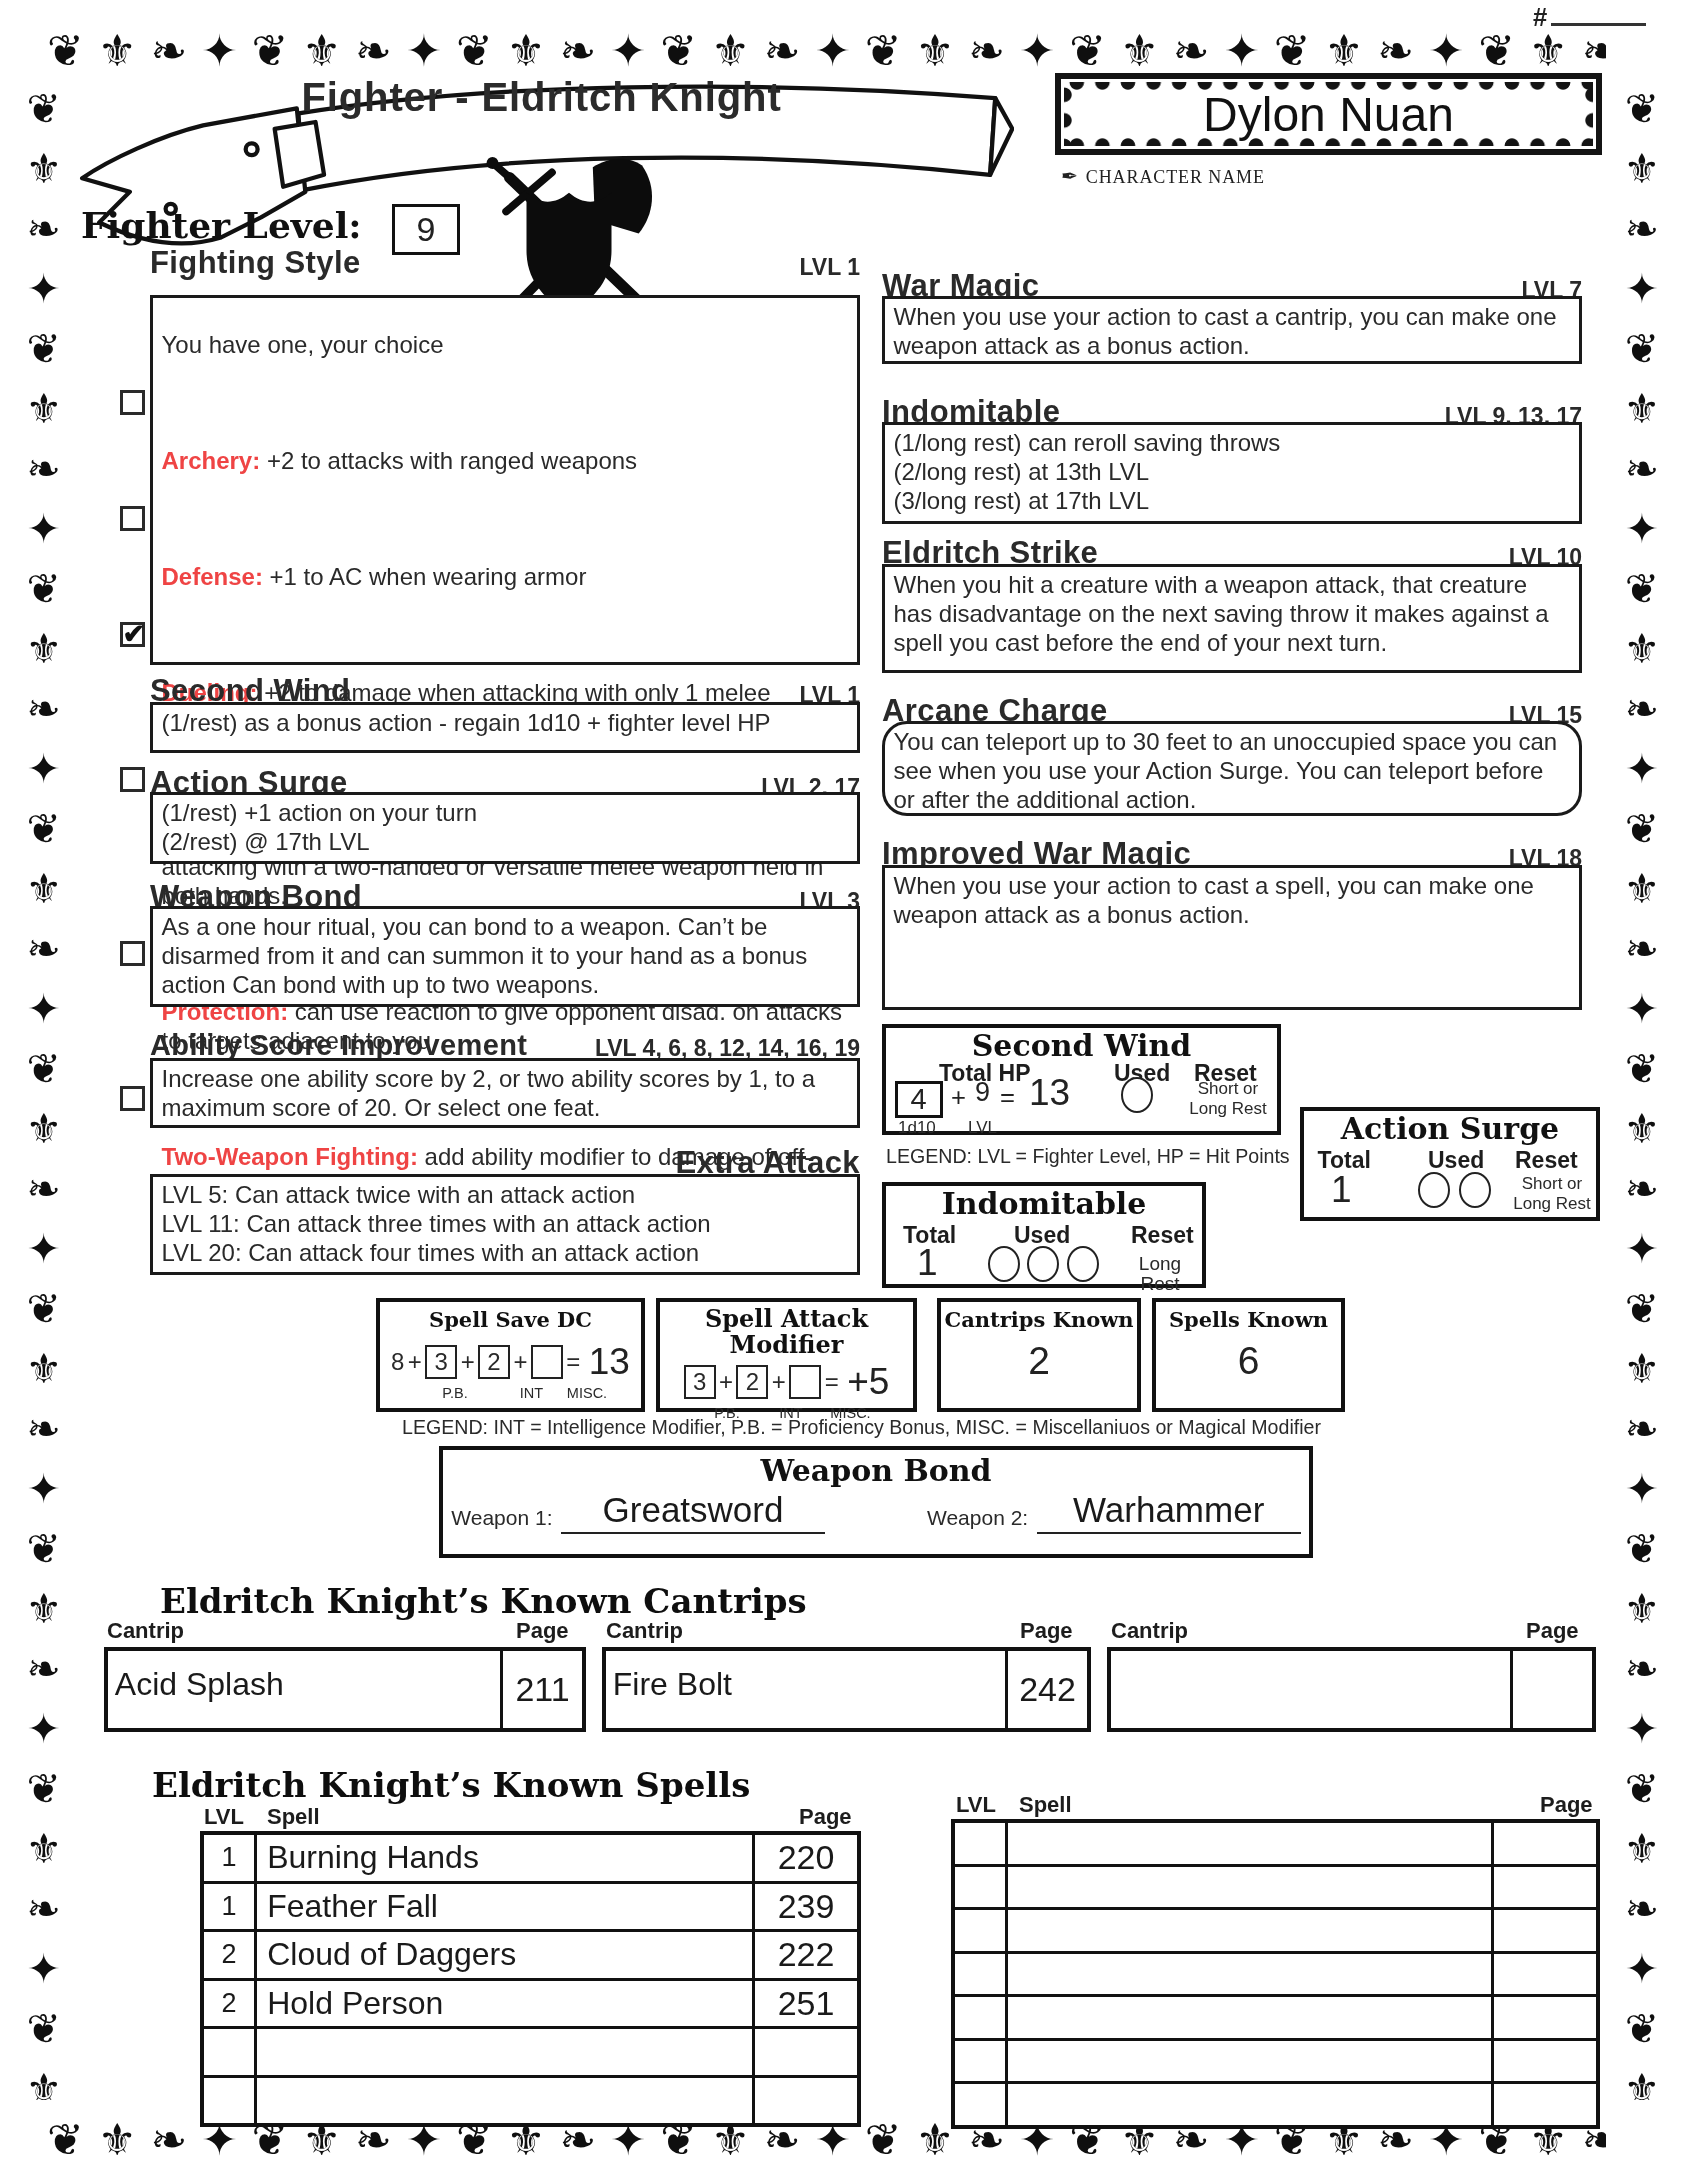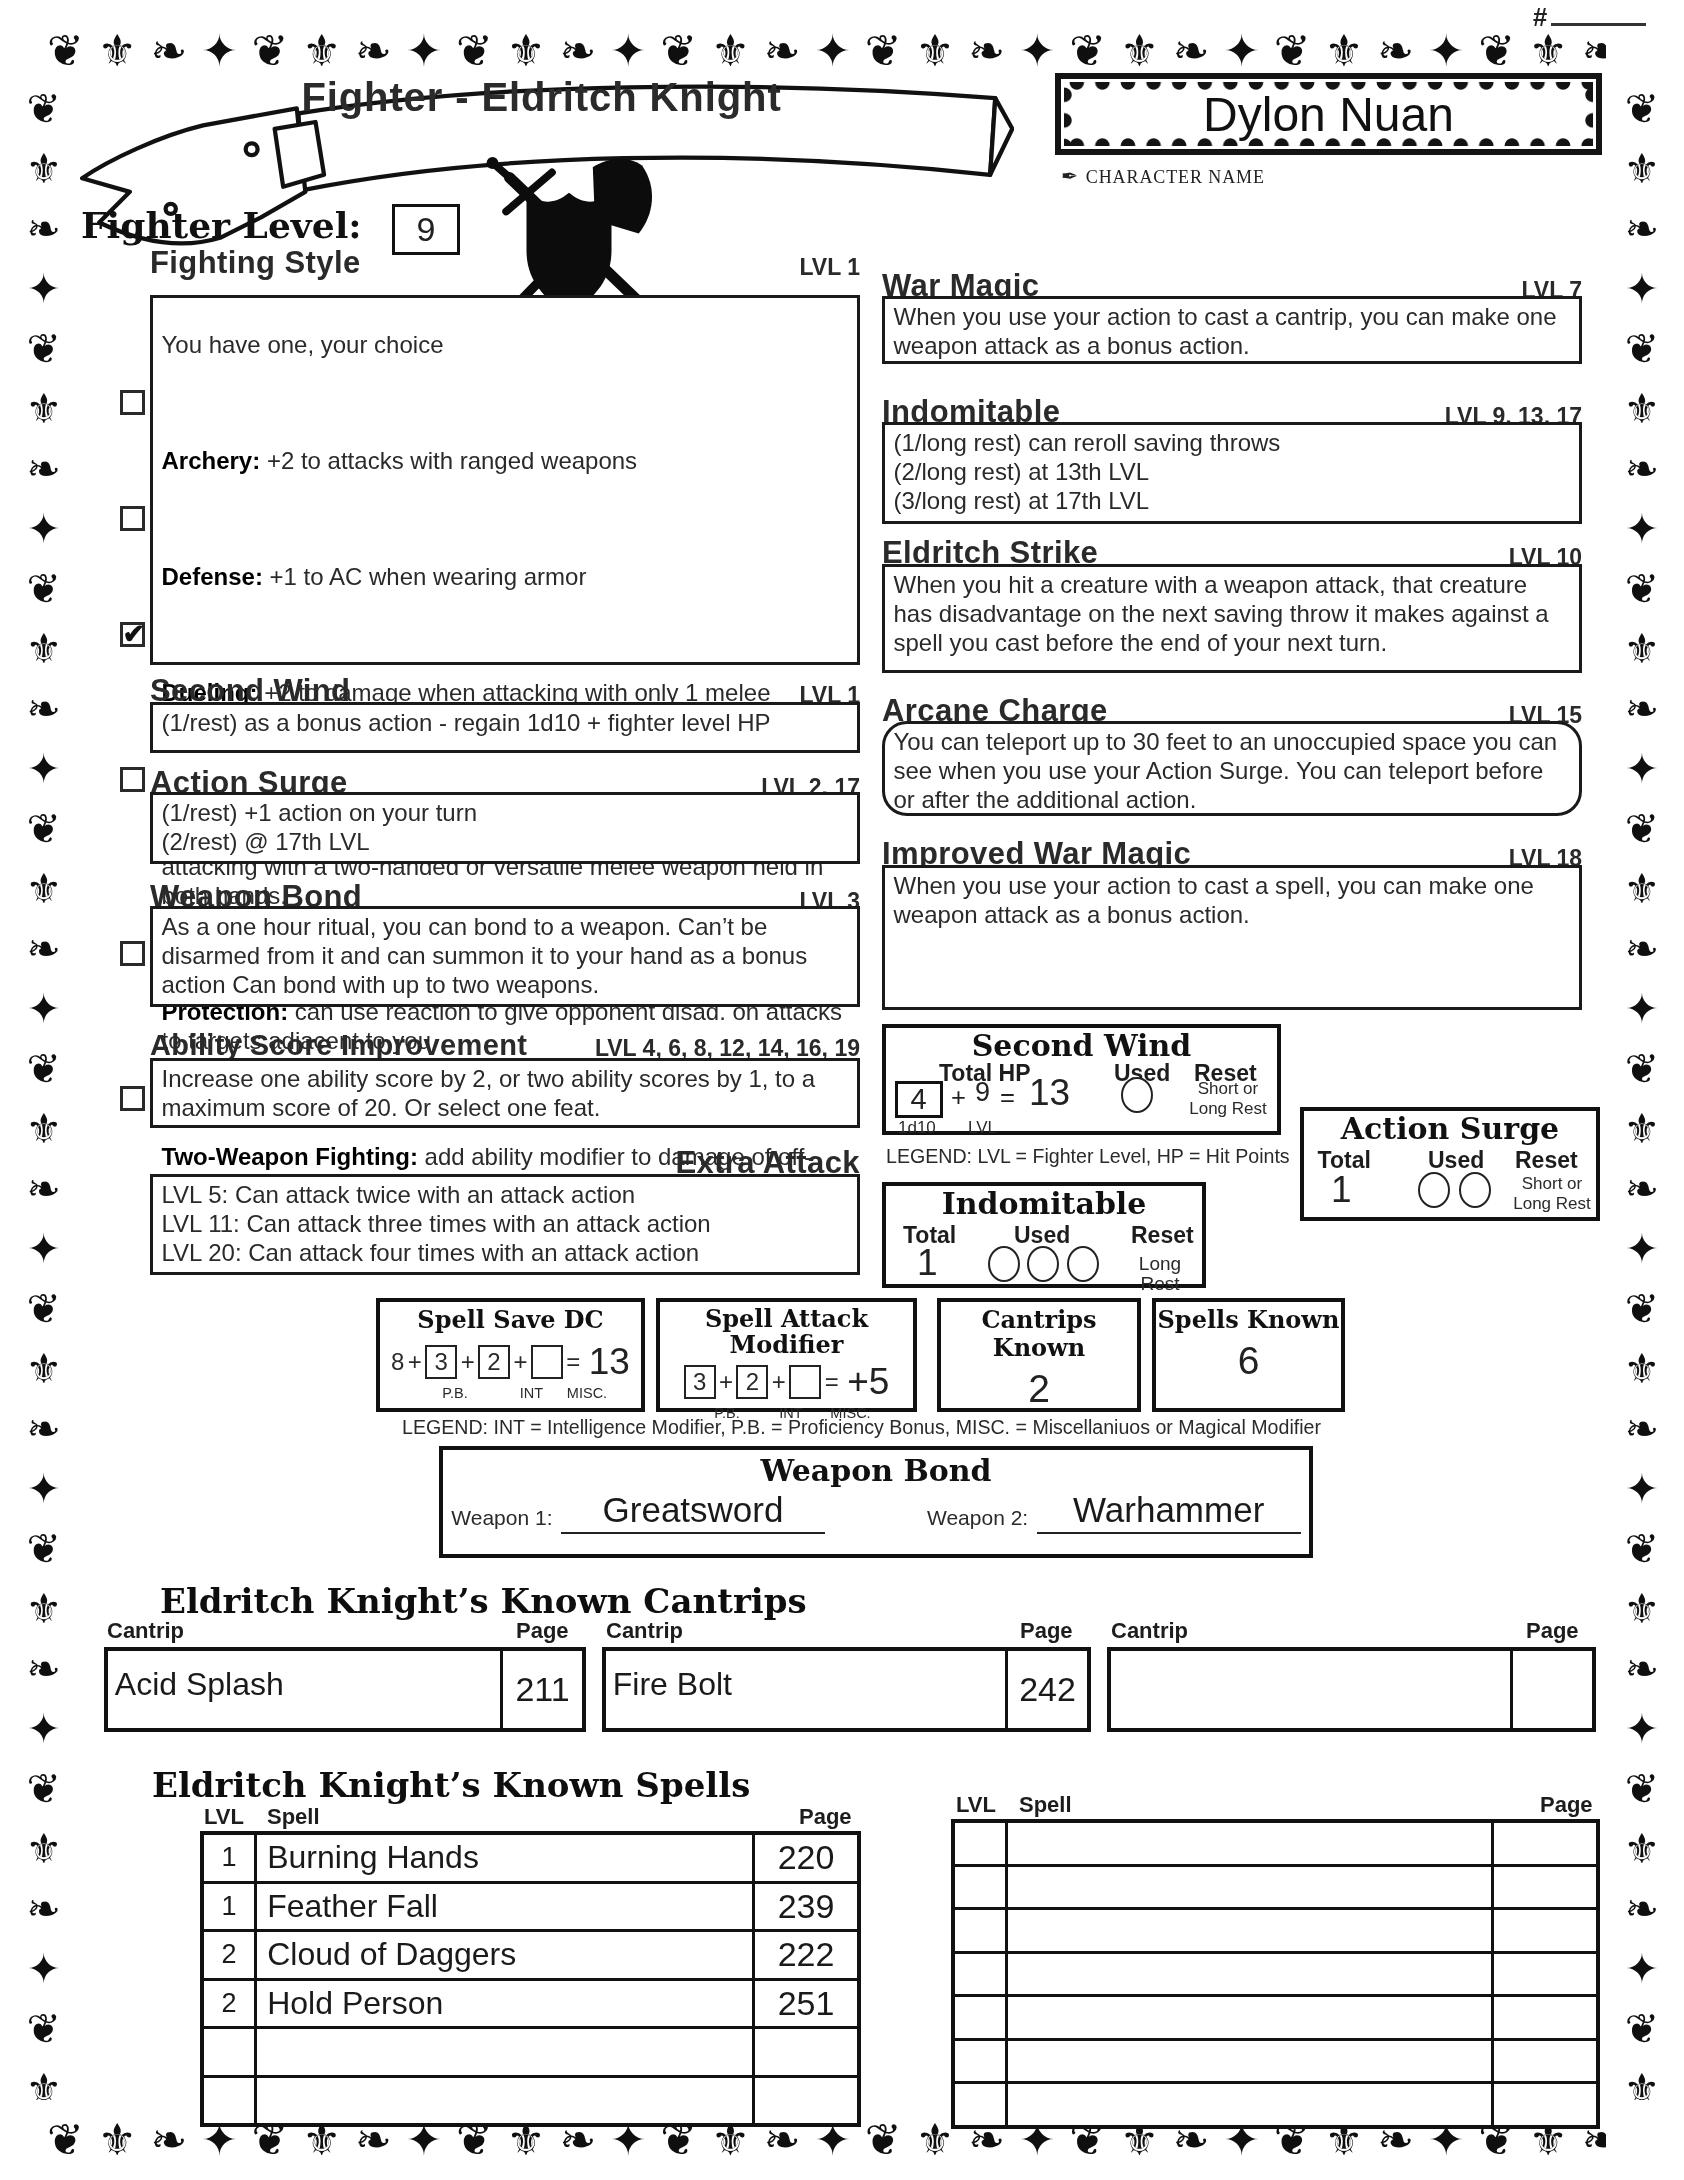--- a/index.html
+++ b/index.html
@@ -44,39 +44,39 @@
   .flevel-box{ left:392px; top:204px; width:68px; height:51px; border:3.4px solid #111;
     display:flex; align-items:center; justify-content:center; font-size:34px; color:#222;}
 
   
   .sec-head{ position:absolute; display:flex; justify-content:space-between; align-items:flex-end;}
   .sec-title{ font-size:31px; font-weight:bold; color:#2a2a2a; letter-spacing:0.4px;}
   .sec-lvl{ font-size:23px; font-weight:bold; color:#2a2a2a;}
   .fbox{ position:absolute; border:3.4px solid #1a1a1a; background:#fff;
     font-size:24px; line-height:29px; color:#2a2a2a; padding:2.6px 8.5px; white-space:pre-line;}
   .opt{ position:relative;}
-  .opt b{ color:#000000;}
+  .opt b{ color:#ef4444;}
   .cb{ position:absolute; left:-42px; top:2.6px; width:25px; height:25px; border:3.4px solid #2a2a2a;
     background:#fff; font-size:27px; line-height:19.6px; text-align:center; font-weight:bold; color:#111;}
 
   
   .tracker{ position:absolute; border:4.3px solid #111; background:#fff;}
   .trk-title{ text-align:center; font-family:"DejaVu Serif", serif; font-weight:bold;
     font-size:30px; color:#111; margin-top:1.7px; line-height:32px;}
   .lab{ position:absolute; font-weight:bold; font-size:23px; color:#1d1d1d;}
   .bigval{ position:absolute; font-size:37px; color:#222;}
   .smallcap{ position:absolute; font-size:17px; line-height:19.6px; color:#2a2a2a; text-align:center;}
   .circle{ position:absolute; width:32px; height:36px; border:2.6px solid #222; border-radius:50%; background:#fff;}
   .diebox{ position:absolute; border:3.4px solid #111; display:flex; align-items:center;
     justify-content:center; font-size:29px; color:#222; background:#fff;}
   .legend{ position:absolute; font-size:19.6px; color:#2a2a2a;}
 
   
   .statbox{ position:absolute; border:4.3px solid #111; background:#fff; text-align:center;}
-  .stat-title{ font-family:"DejaVu Serif", serif; font-weight:bold; font-size:24px;
+  .stat-title{ font-family:"DejaVu Serif", serif; font-weight:bold; font-size:21px;
     line-height:28px; color:#111; margin-top:4.3px;}
   .formula{ display:flex; align-items:center; justify-content:center; gap:3.4px; margin-top:6.8px;
     font-size:24px; color:#2a2a2a;}
   .fsq{ width:32px; height:34px; border:2.6px solid #222; display:flex; align-items:center;
     justify-content:center; font-size:24px; background:#fff;}
   .fres{ font-size:37px; color:#222; margin-left:5.1px;}
   .flabels{ display:flex; justify-content:center; gap:0; font-size:14.5px; color:#2a2a2a; margin-top:1.7px;}
   .statval{ font-size:39px; color:#222; margin-top:5.1px;}
 
   

